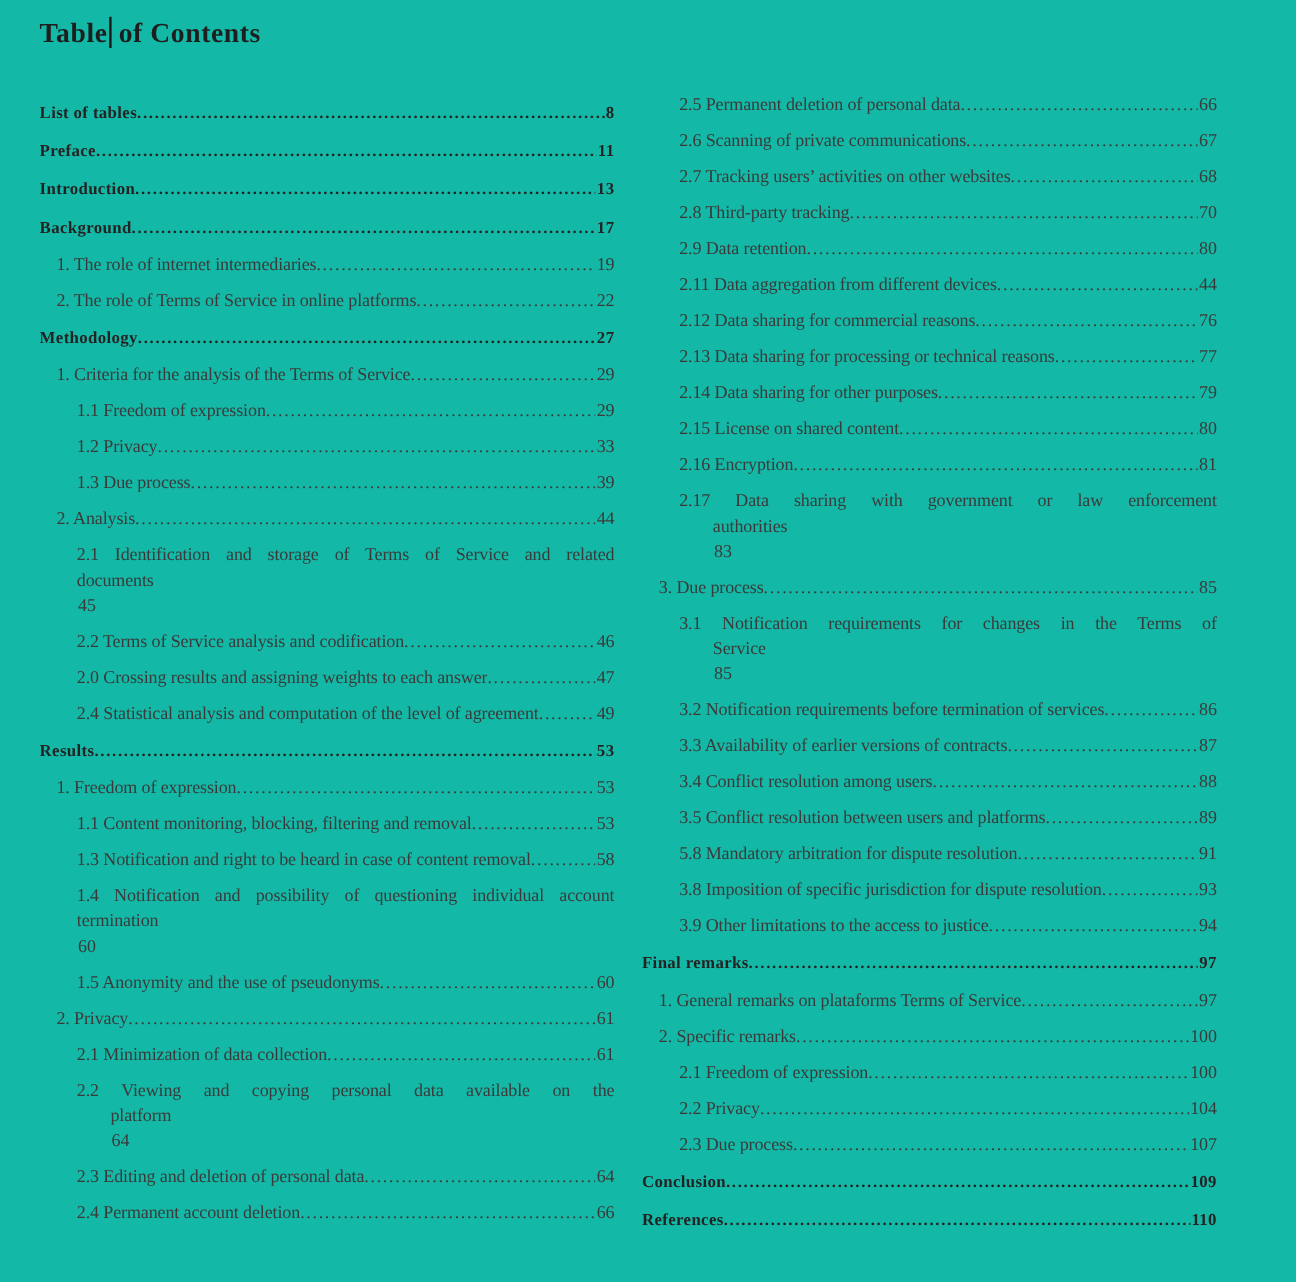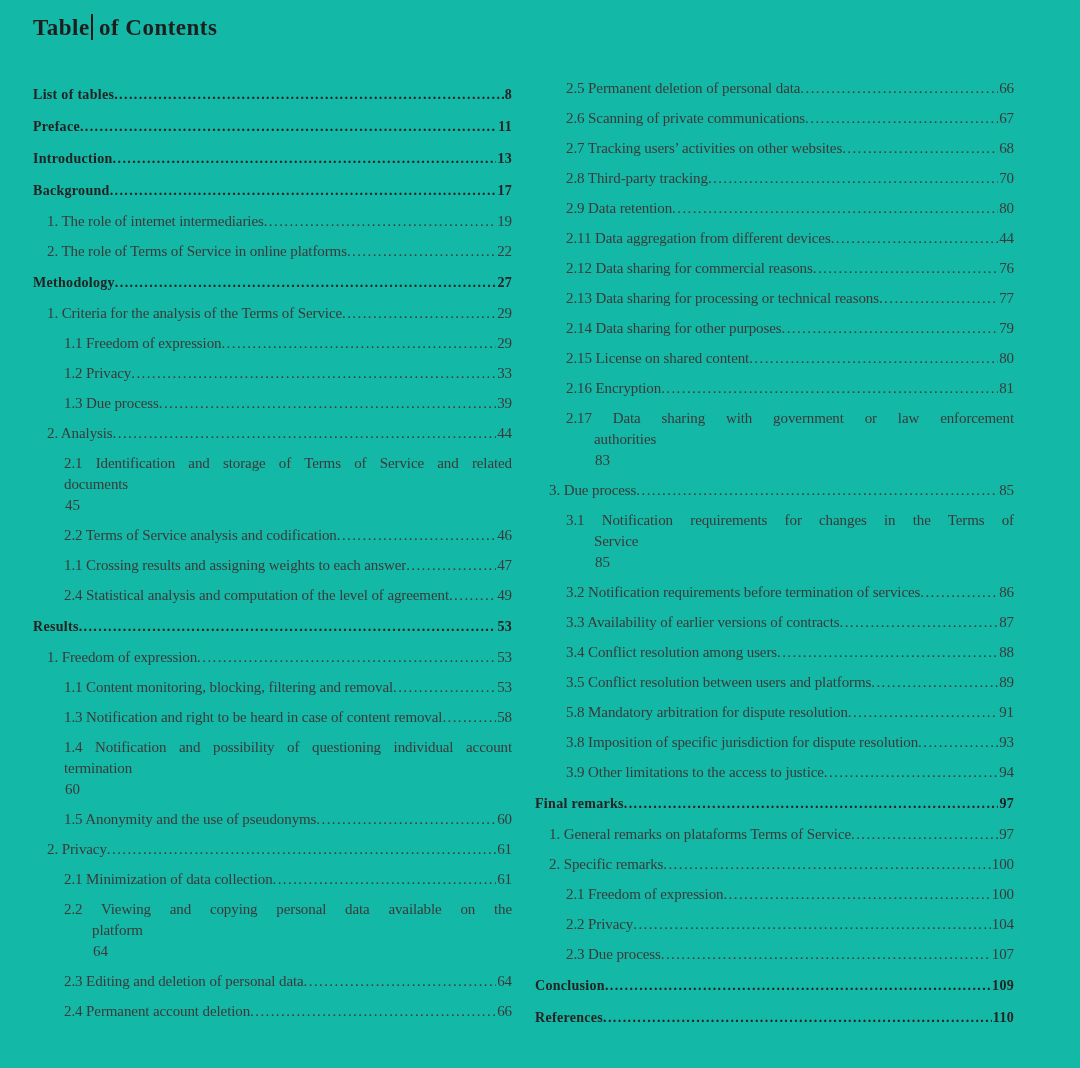--- a/index.html
+++ b/index.html
@@ -148,21 +148,21 @@
           <span class="leader"></span>
           <span class="pg">45</span>
         </div>
       </div>
       <div class="entry lvl2">
         <span class="t">2.2 Terms of Service analysis and codification</span>
         <span class="leader"></span>
         <span class="pg">46</span>
       </div>
       <div class="entry lvl2">
-        <span class="t">1.1 Crossing results and assigning weights to each answer</span>
+        <span class="t">2.0 Crossing results and assigning weights to each answer</span>
         <span class="leader"></span>
         <span class="pg">47</span>
       </div>
       <div class="entry lvl2">
         <span class="t">2.4 Statistical analysis and computation of the level of agreement </span>
         <span class="leader"></span>
         <span class="pg">49</span>
       </div>
       <div class="entry lvl0">
         <span class="t">Results</span>

